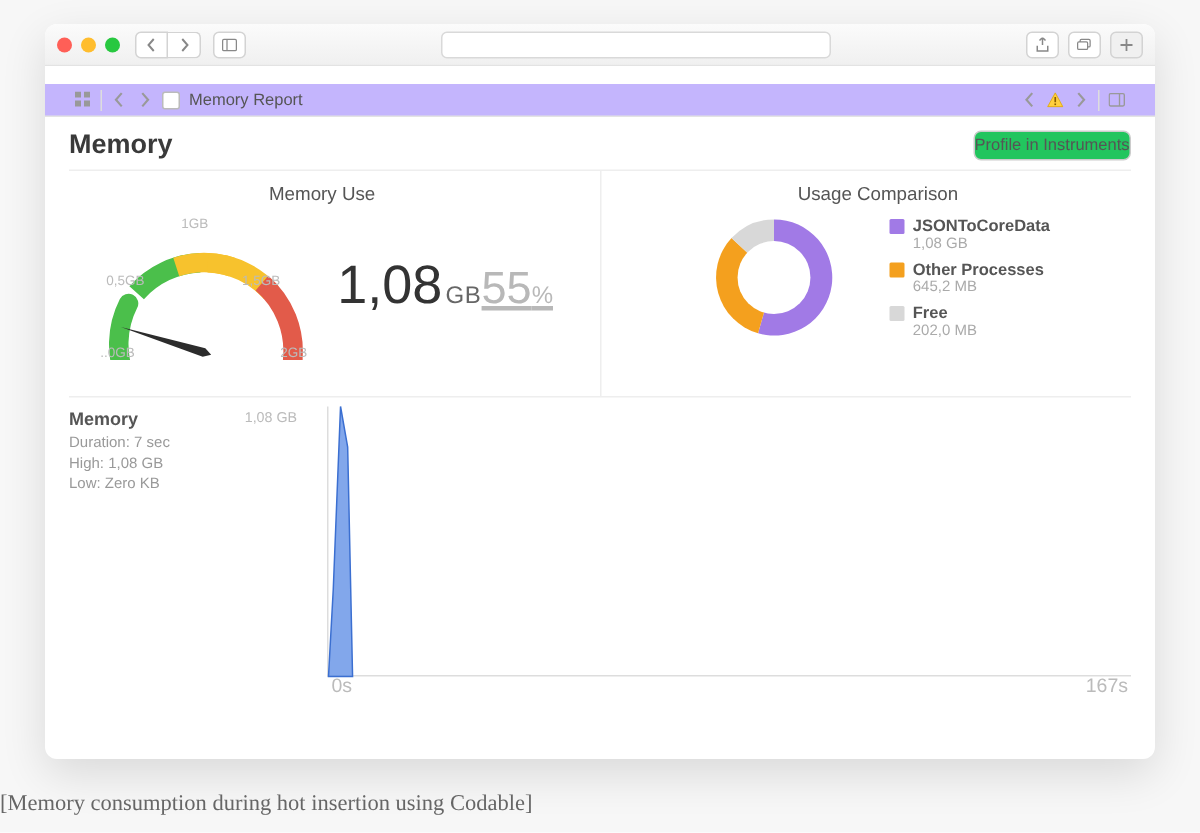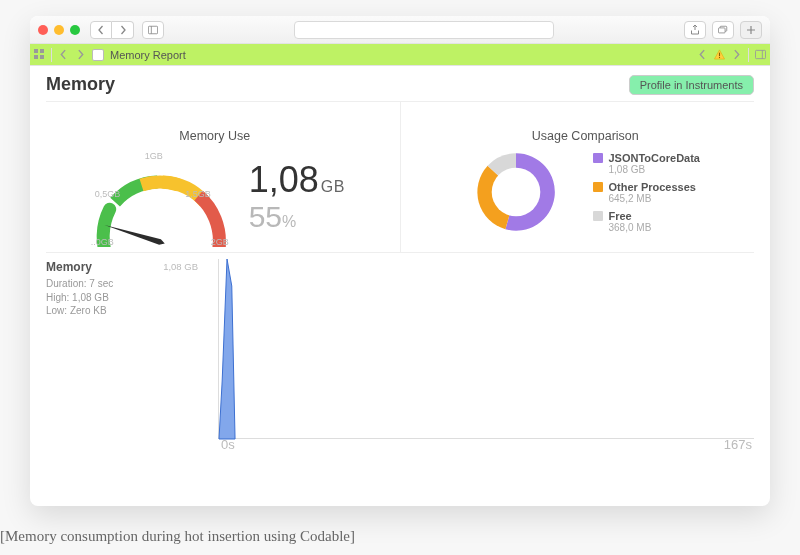--- a/index.html
+++ b/index.html
@@ -59,25 +59,26 @@
     border: 1px solid #d9d9d9;
     border-radius: 4px;
   }
   .tb-right { display:flex; gap:6px; }
   
   .toolbar2 {
     height: 22px;
     border-bottom: 1px solid #e3e3e3;
     display: flex;
     align-items: center;
-    padding: 0 4px;
+    padding: 0 20px;
     gap: 6px;
     font-size: 11px;
     color: #555;
-    background:#bef264;
+    background:#c4b5fd;
+    margin-top:12px;
   }
   .toolbar2 .sep { width:1px; height:14px; background:#ddd; }
   .toolbar2 .spacer { flex:1; }
   .mini-ic { color:#999; display:flex; align-items:center; }
   .mini-ic svg { width:11px; height:11px; }
   .file-icon{
     width:12px;height:12px;border:1px solid #bbb;border-radius:2px;background:#fff;
   }
   .warn-icon { color:#ffb300; }
   
@@ -85,53 +86,53 @@
     display:flex; align-items:center;
     justify-content:space-between;
     padding: 8px 16px 6px;
   }
   .header h1 {
     font-size: 18px; font-weight:600; margin:0; color:#3a3a3a;
   }
   .pill-btn {
     border:1px solid #ccc;
     border-radius:5px;
-    padding:3px 10px;
+    padding:3px 0;
     font-size:11px;
-    background:#86efac;
+    background:#22c55e;
     color:#555;
   }
   .divider { height:1px; background:#eee; margin: 0 16px; }
   
   .panels {
     display:flex;
     height: 150px;
   }
   .panel { flex:1; padding: 8px 16px 4px; }
   .panel:first-child { border-right:1px solid #eee; }
   .panel-title {
-    text-align:center; font-size:12.5px; color:#555; margin-bottom:4px;margin-top:19px;
+    text-align:center; font-size:12.5px; color:#555; margin-bottom:4px;
   }
   
   .gauge-wrap {
     display:flex; align-items:center; gap:14px; justify-content:center;
   }
   .gauge { position:relative; width:150px; height:100px; }
   .tick-label { position:absolute; font-size:9px; color:#bbb; }
   .gauge .l0 { left:6px; bottom:0; }
   .gauge .l05 { left:10px; top:42px; }
   .gauge .l1  { left:60px; top:4px; }
   .gauge .l15 { right:24px; top:42px; }
   .gauge .l2  { right:6px; bottom:0; }
   .gauge-read {
-    display:flex; flex-direction:column; align-items:flex-start;
+    display:flex; align-items:flex-end;
   }
   .gauge-val { font-size:36px; font-weight:400; color:#333; line-height:1; }
   .gauge-val small { font-size:16px; color:#666; margin-left:2px; letter-spacing:0.5px;}
-  .gauge-pct { font-size:30px; color:#b8b8b8; line-height:1; margin-top:4px; }
+  .gauge-pct { font-size:30px; color:#b8b8b8; line-height:1; margin-top:4px;text-decoration:underline; }
   .gauge-pct small { font-size:16px; }
   
   .uc-wrap { display:flex; align-items:center; gap:32px; justify-content:center; }
   .donut { width:90px; height:90px; }
   .legend { display:flex; flex-direction:column; gap:6px; font-size:10.5px; }
   .legend-row { display:flex; gap:6px; align-items:flex-start; }
   .swatch { width:10px; height:10px; border-radius:1px; margin-top:1px; }
   .leg-name { color:#555; font-weight:600; font-size:11px; }
   .leg-val { color:#aaa; font-size:10px; }
   
@@ -345,21 +346,21 @@
             <span class="swatch" style="background:#f4a01e"></span>
             <div>
               <div class="leg-name">Other Processes</div>
               <div class="leg-val">645,2 MB</div>
             </div>
           </div>
           <div class="legend-row">
             <span class="swatch" style="background:#d8d8d8"></span>
             <div>
               <div class="leg-name">Free</div>
-              <div class="leg-val">368,0 MB</div>
+              <div class="leg-val">202,0 MB</div>
             </div>
           </div>
         </div>
       </div>
     </div>
   </div>
 
   <div class="divider"></div>
 
   <div class="timeline">

